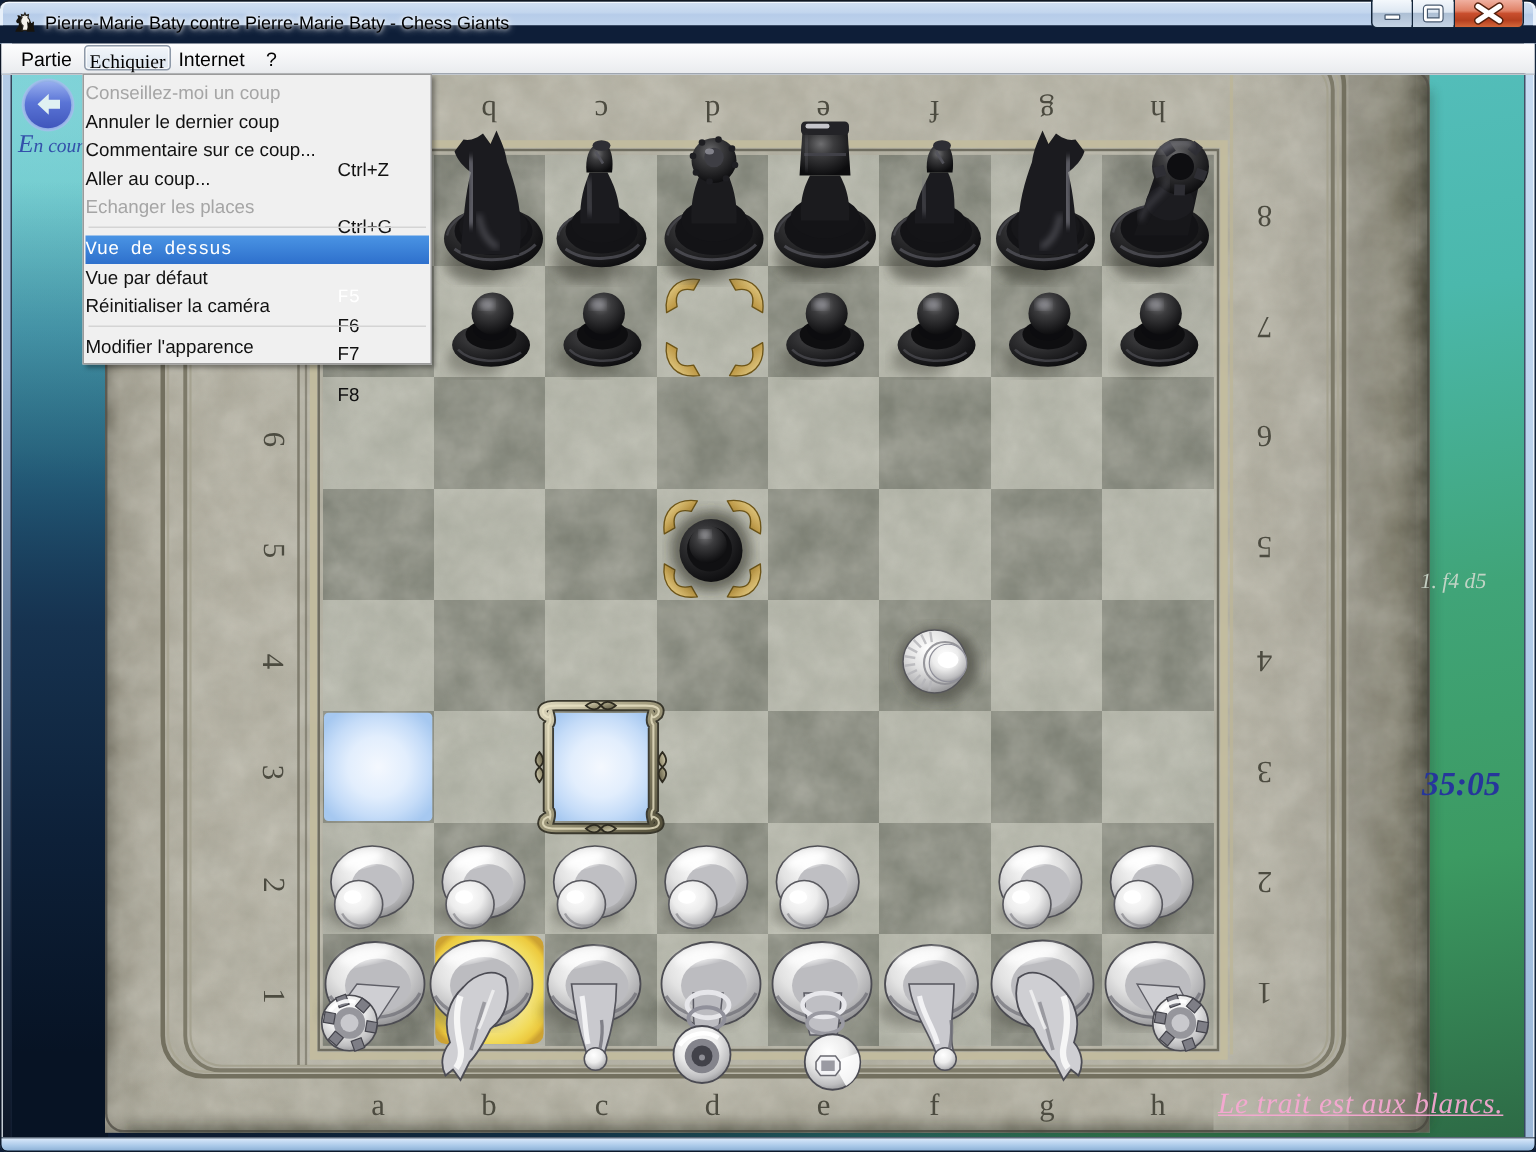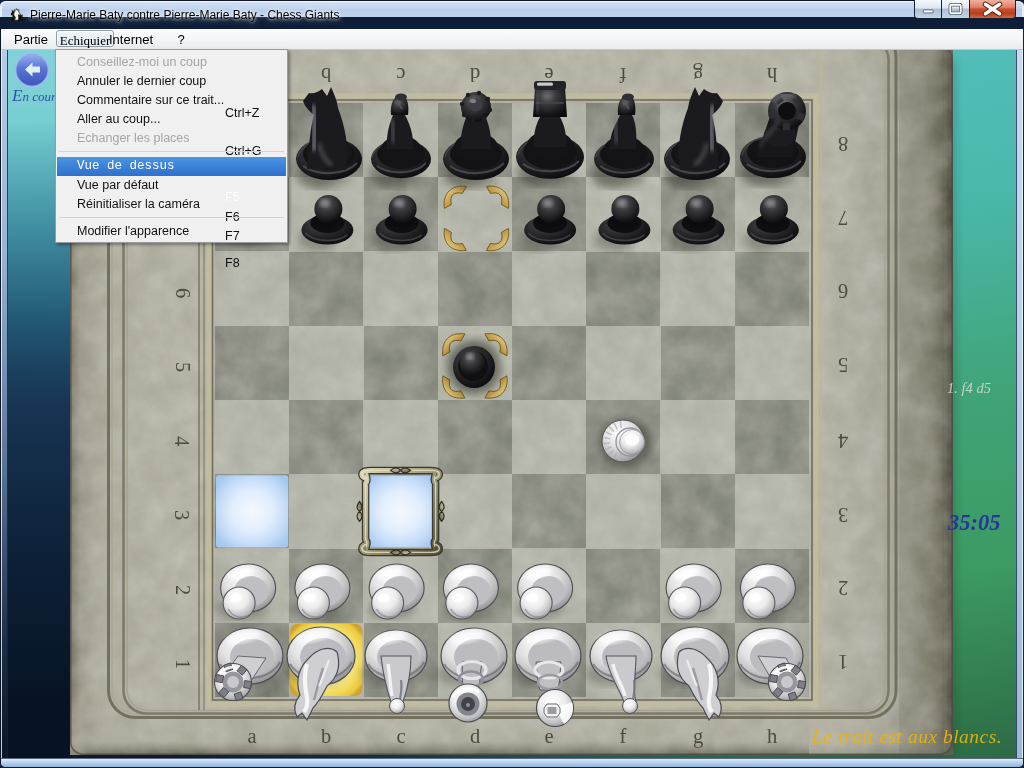--- a/index.html
+++ b/index.html
@@ -47,21 +47,21 @@
     box-shadow:inset 0 -1px 0 #0d1a2c, inset 1px 0 0 #0d1a2c, inset -1px 0 0 #0d1a2c, inset 0 1px 0 rgba(20,34,54,.65);
     border-radius:0 0 5px 5px; }
   
   #backbtn { position:absolute; left:14px; top:52px; width:36px; height:36px; }
   #encours { position:absolute; left:12px; top:86px; width:80px; font-family:"Liberation Serif", serif; font-style:italic; font-size:13px; color:#3350aa; }
   #encours .bigE { font-size:17px; }
   
   #dropdown { position:absolute; left:55px; top:49px; width:233px; height:194px; background:#f0f0f0;
     border:1px solid #9b9b9b; box-shadow:2px 2px 3px rgba(0,0,0,0.35); z-index:50; font-size:12.5px; color:#111; }
   .drow { position:absolute; left:1px; width:229px; height:19px; line-height:19px; }
-  .dlabel { position:absolute; left:20px; }
+  .dlabel { position:absolute; left:0; }
   .dkey { position:absolute; left:168px;margin-top:32px; }
   .dgray { color:#a5a5a5; }
   .dsep { position:absolute; left:3px; width:225px; height:1px; background:#d4d4d4; }
   .dhl { background:linear-gradient(to bottom,#4a94e4,#2e70cc); color:#fff;font-family:Liberation Mono, monospace; }
   
   .script { font-family:"Liberation Serif", serif; font-style:italic; position:absolute; white-space:nowrap; }
 </style>
 </head>
 <body>
 <div id="win">
@@ -755,21 +755,21 @@
           </g>
           <g stroke="#fff" stroke-width="3.6" stroke-linecap="round">
             <path d="M16 4.5 L31 14.5 M31 4.5 L16 14.5"></path>
           </g>
         </svg>
       </div>
   </div>
   <div id="menubar">
     <div class="mitem" style="left:10px;width:40px;">Partie</div>
     <div class="mitem" id="mi-echiquier">Echiquier</div>
-    <div class="mitem" style="left:105px;width:50px;">Internet</div>
+    <div class="mitem" style="left:115px;width:50px;">Internet</div>
     <div class="mitem" style="left:174px;width:12px;">?</div>
   </div>
 
   <div id="backbtn">
     <svg width="36" height="36" viewBox="0 0 36 36">
       <defs>
         <linearGradient id="bbg" x1="0" y1="0" x2="0" y2="1">
           <stop offset="0" stop-color="#96aeee"></stop>
             <stop offset="0.45" stop-color="#5a74d6"></stop>
             <stop offset="1" stop-color="#4056bc"></stop>
@@ -782,32 +782,32 @@
       </defs>
       <circle cx="18" cy="18" r="18" fill="url(#bhalo)"></circle>
       <circle cx="18" cy="18" r="15.5" fill="url(#bbg)"></circle>
       <path d="M18.5 10.5 L11 17.5 L18.5 24.5 L18.5 20.5 L26 20.5 L26 14.5 L18.5 14.5 Z" fill="#dff0f2"></path>
     </svg>
   </div>
   <div id="encours"><span class="bigE">E</span>n cours...</div>
 
   <div class="script" style="left:947px;top:380px;font-size:14.5px;color:#ccd8cc;opacity:0.92;">1.  f4  d5</div>
   <div class="script" style="left:948px;top:510px;font-size:22.5px;color:#26369b;font-weight:bold;">35:05</div>
-  <div class="script" style="left:812px;top:726px;font-size:19.5px;color:#eab308;letter-spacing:0.5px;opacity:0.92;">Le trait est aux blancs.</div>
+  <div class="script" style="left:812px;top:726px;font-size:19.5px;color:#f9a8d4;letter-spacing:0.5px;opacity:0.92;text-decoration:underline;">Le trait est aux blancs.</div>
 
   <div id="dropdown">
     <div class="drow" style="top:3px;">
         <span class="dlabel dgray">Conseillez-moi un coup</span>
       </div>
     <div class="drow" style="top:22px;">
         <span class="dlabel">Annuler le dernier coup</span>
         <span class="dkey">Ctrl+Z</span>
       </div>
     <div class="drow" style="top:41px;">
-        <span class="dlabel">Commentaire sur ce trait...</span>
+        <span class="dlabel">Commentaire sur ce coup...</span>
       </div>
     <div class="drow" style="top:79px;">
         <span class="dlabel dgray">Echanger les places</span>
       </div>
     <div class="drow" style="top:60px;">
         <span class="dlabel">Aller au coup...</span>
         <span class="dkey">Ctrl+G</span>
       </div>
     <div class="dsep" style="top:101px;"></div>
     <div class="drow dhl" style="top:107px;">

